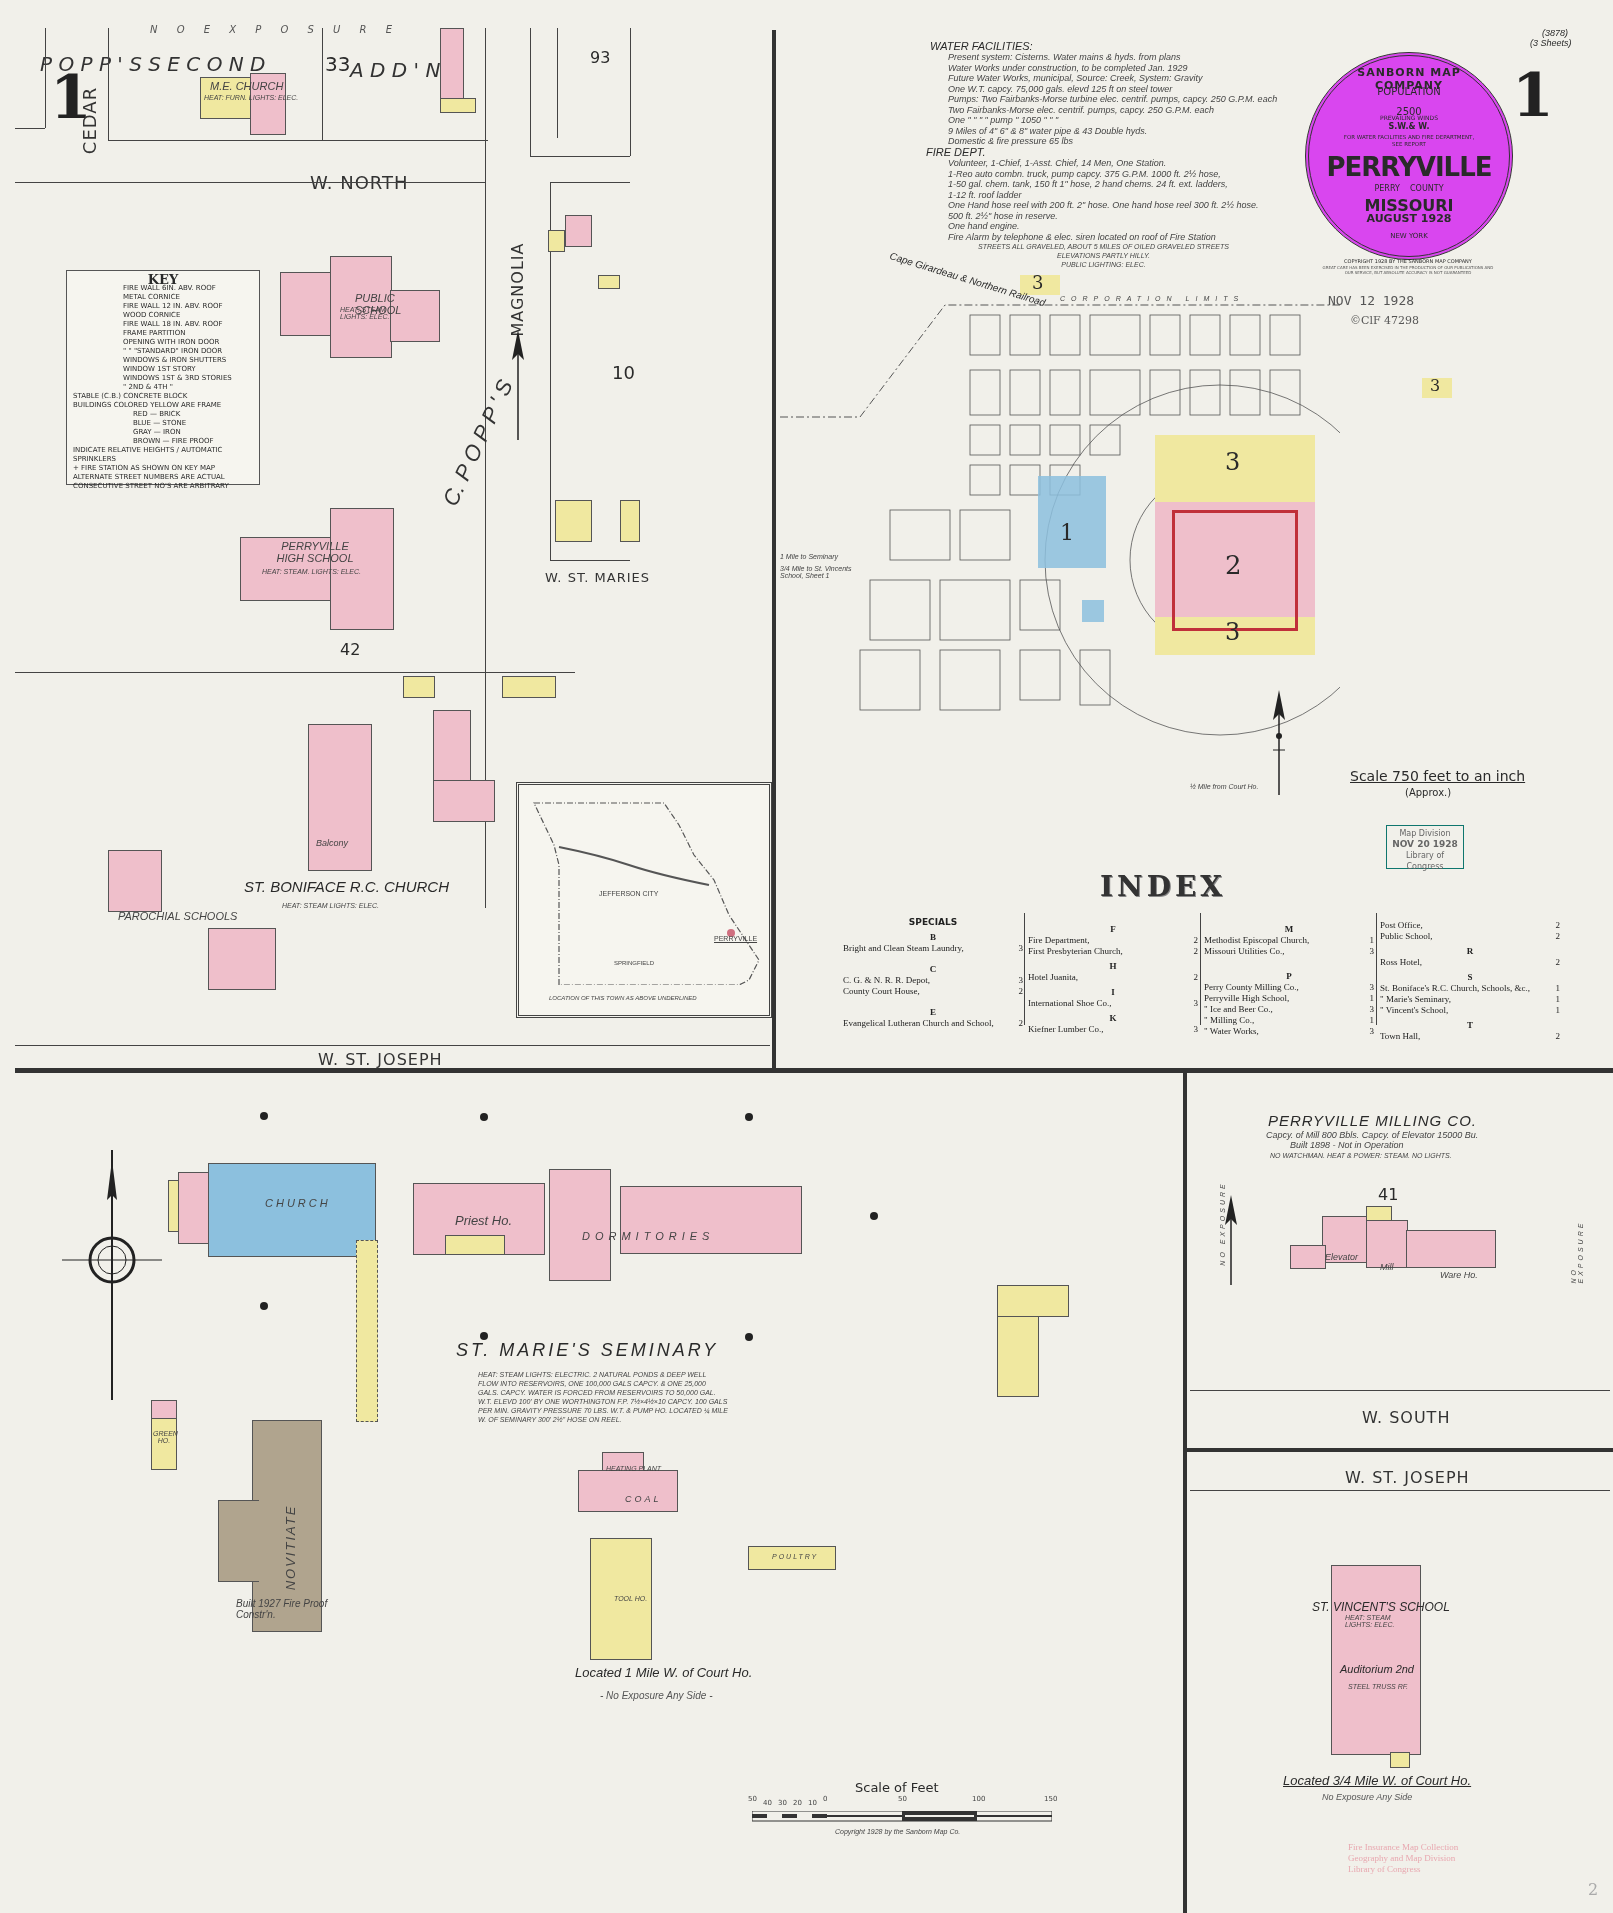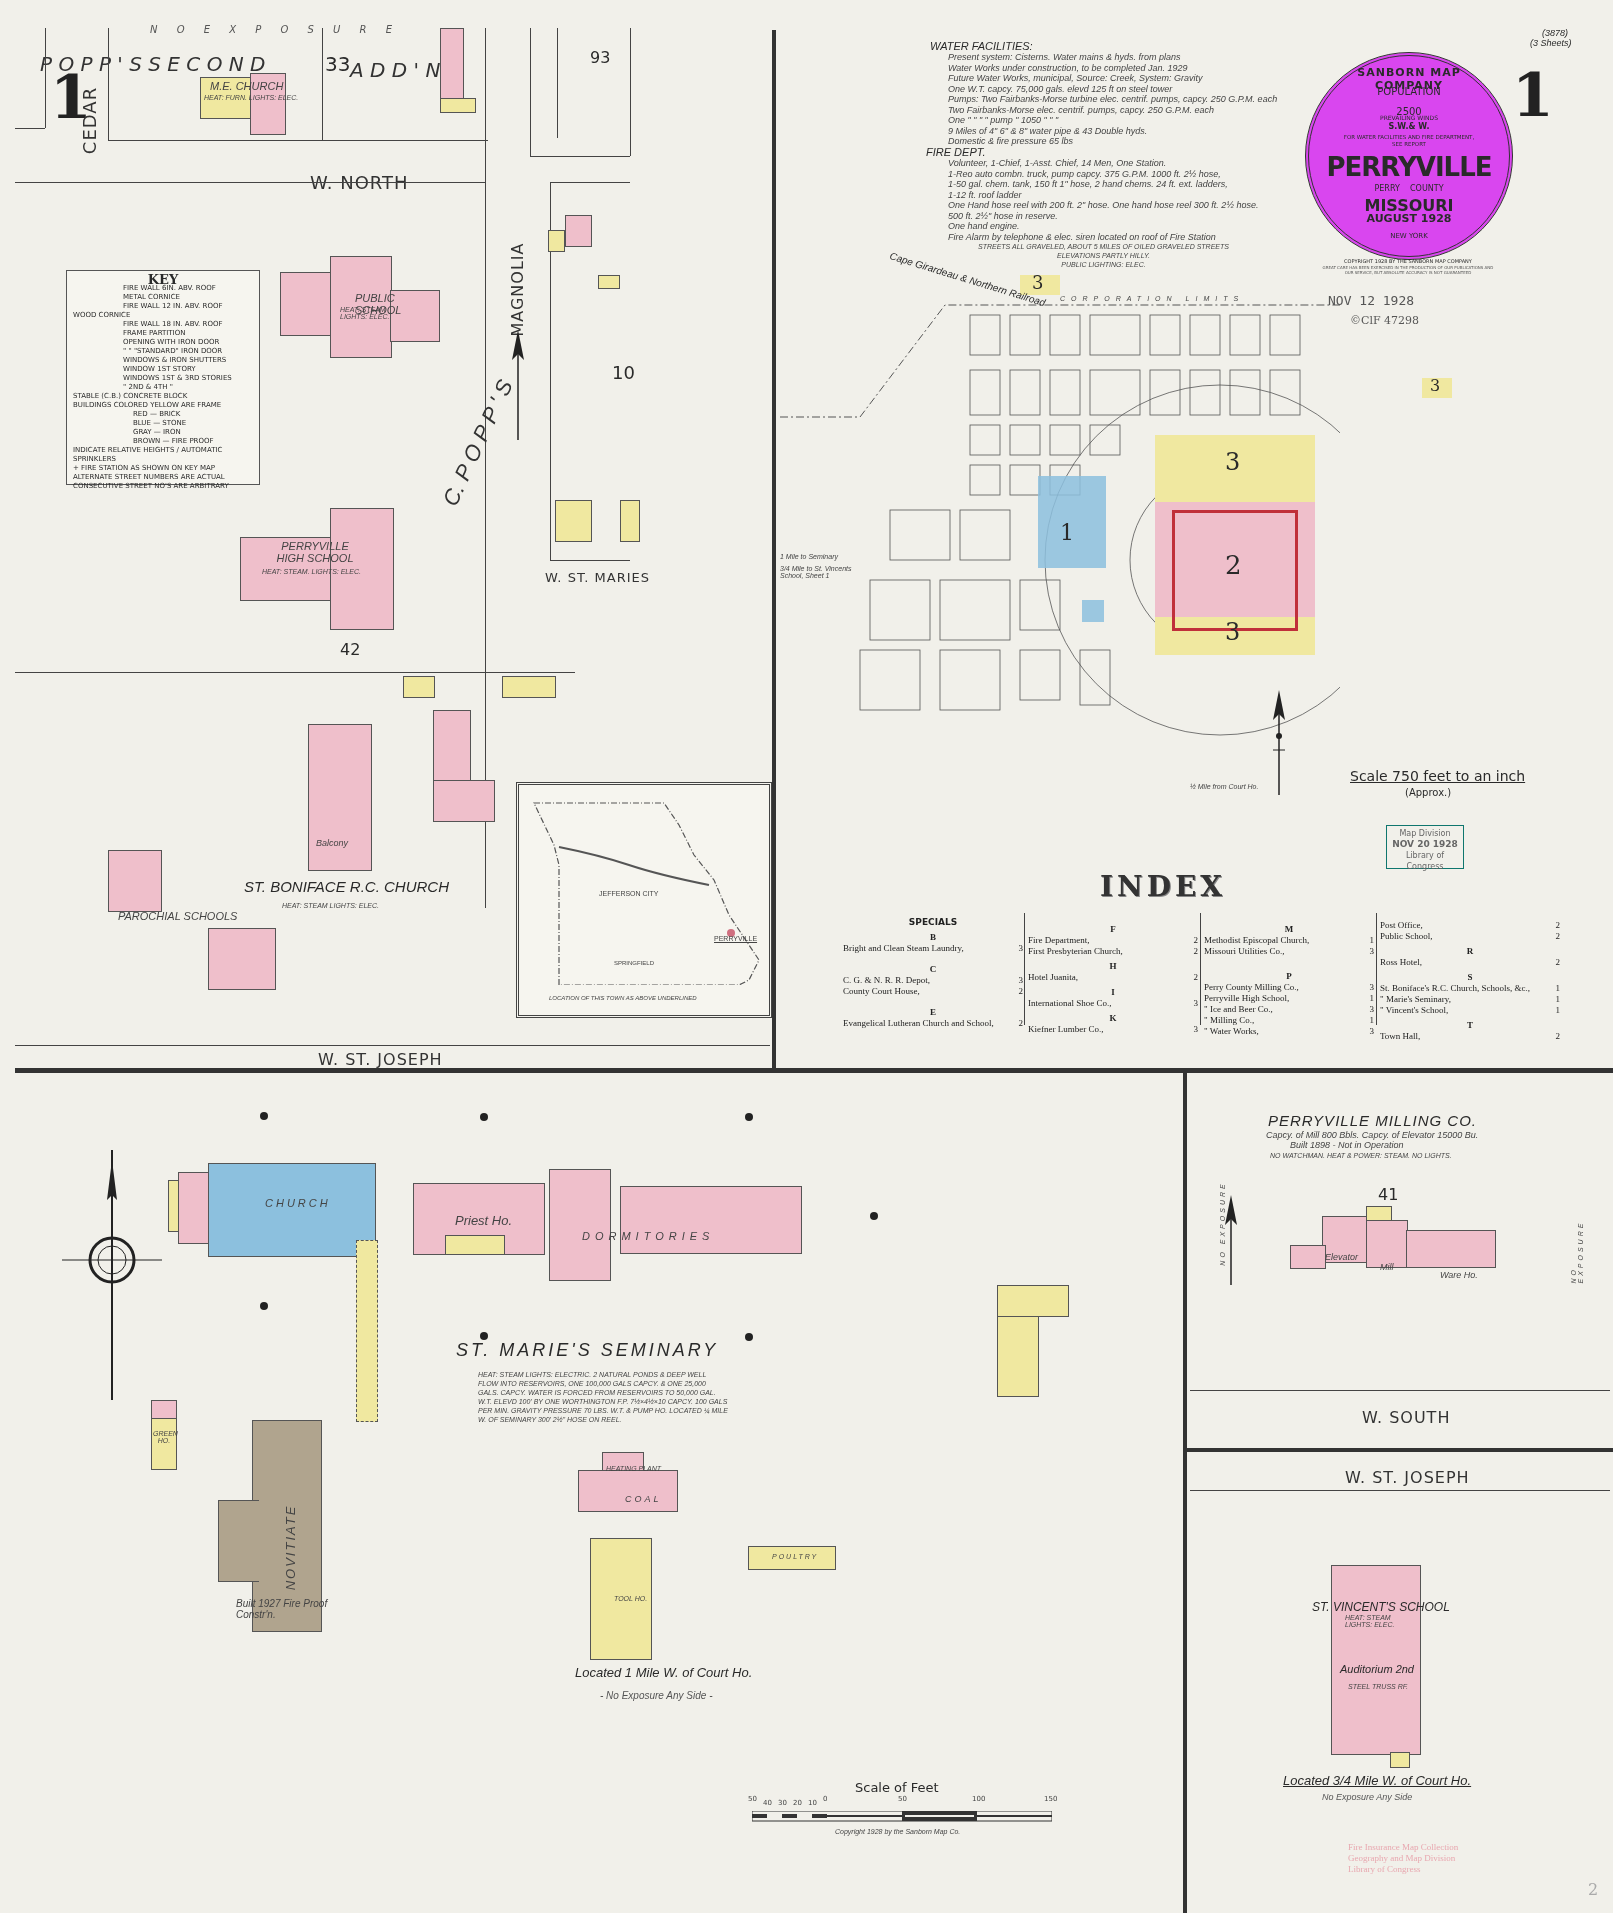--- a/index.html
+++ b/index.html
@@ -70,21 +70,21 @@
 <div class="yellow" style="left:598px;top:275px;width:20px;height:12px;"></div>
 <div class="yellow" style="left:555px;top:500px;width:35px;height:40px;"></div>
 <div class="yellow" style="left:620px;top:500px;width:18px;height:40px;"></div>
 <div class="abs street" style="left:545px;top:570px;font-size:13px;">W. ST. MARIES</div>
 
 <div class="keybox" style="left:66px;top:270px;width:180px;height:205px;">
   <div style="font-family:'DejaVu Serif',serif;font-weight:bold;font-size:13px;text-align:center;">KEY</div>
   <div style="margin-left:50px;">FIRE WALL 6IN. ABV. ROOF</div>
   <div style="margin-left:50px;">METAL CORNICE</div>
   <div style="margin-left:50px;">FIRE WALL 12 IN. ABV. ROOF</div>
-  <div style="">WOOD CORNICE</div>
+  <div style="margin-left:50px;">WOOD CORNICE</div>
   <div style="margin-left:50px;">FIRE WALL 18 IN. ABV. ROOF</div>
   <div style="margin-left:50px;">FRAME PARTITION</div>
   <div style="margin-left:50px;">OPENING WITH IRON DOOR</div>
   <div style="margin-left:50px;">" " "STANDARD" IRON DOOR</div>
   <div style="margin-left:50px;">WINDOWS &amp; IRON SHUTTERS</div>
   <div style="margin-left:50px;">WINDOW 1ST STORY</div>
   <div style="margin-left:50px;">WINDOWS 1ST &amp; 3RD STORIES</div>
   <div style="margin-left:50px;">" 2ND &amp; 4TH "</div>
   <div>STABLE (C.B.) CONCRETE BLOCK</div>
   <div>BUILDINGS COLORED YELLOW ARE FRAME</div>

